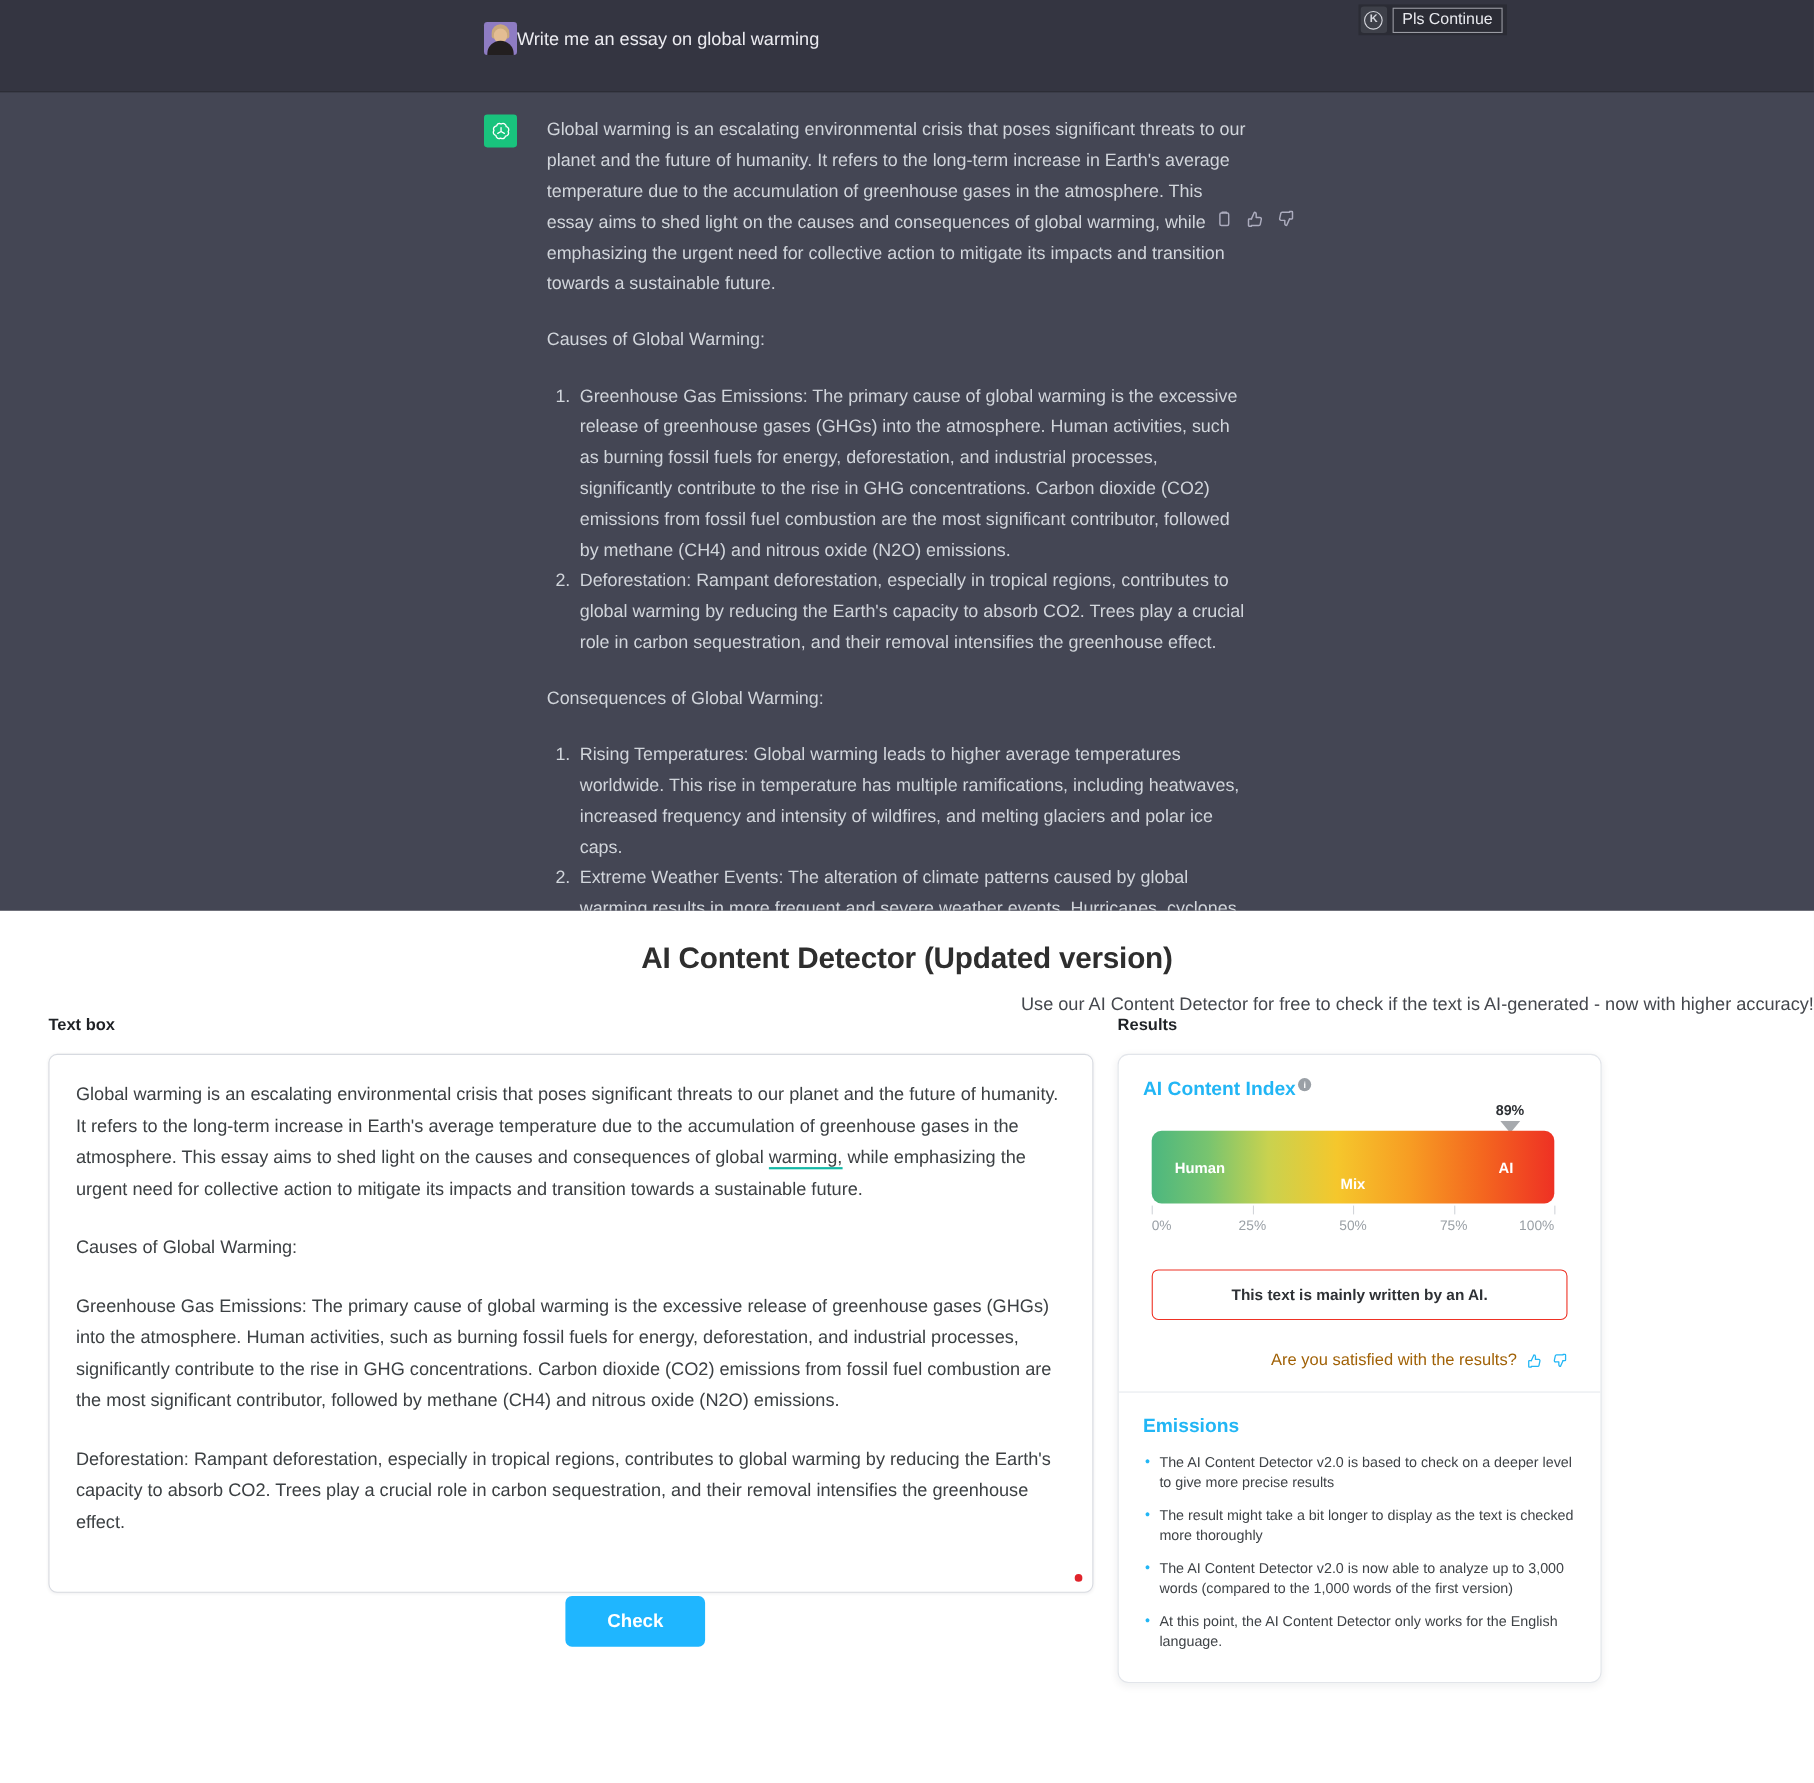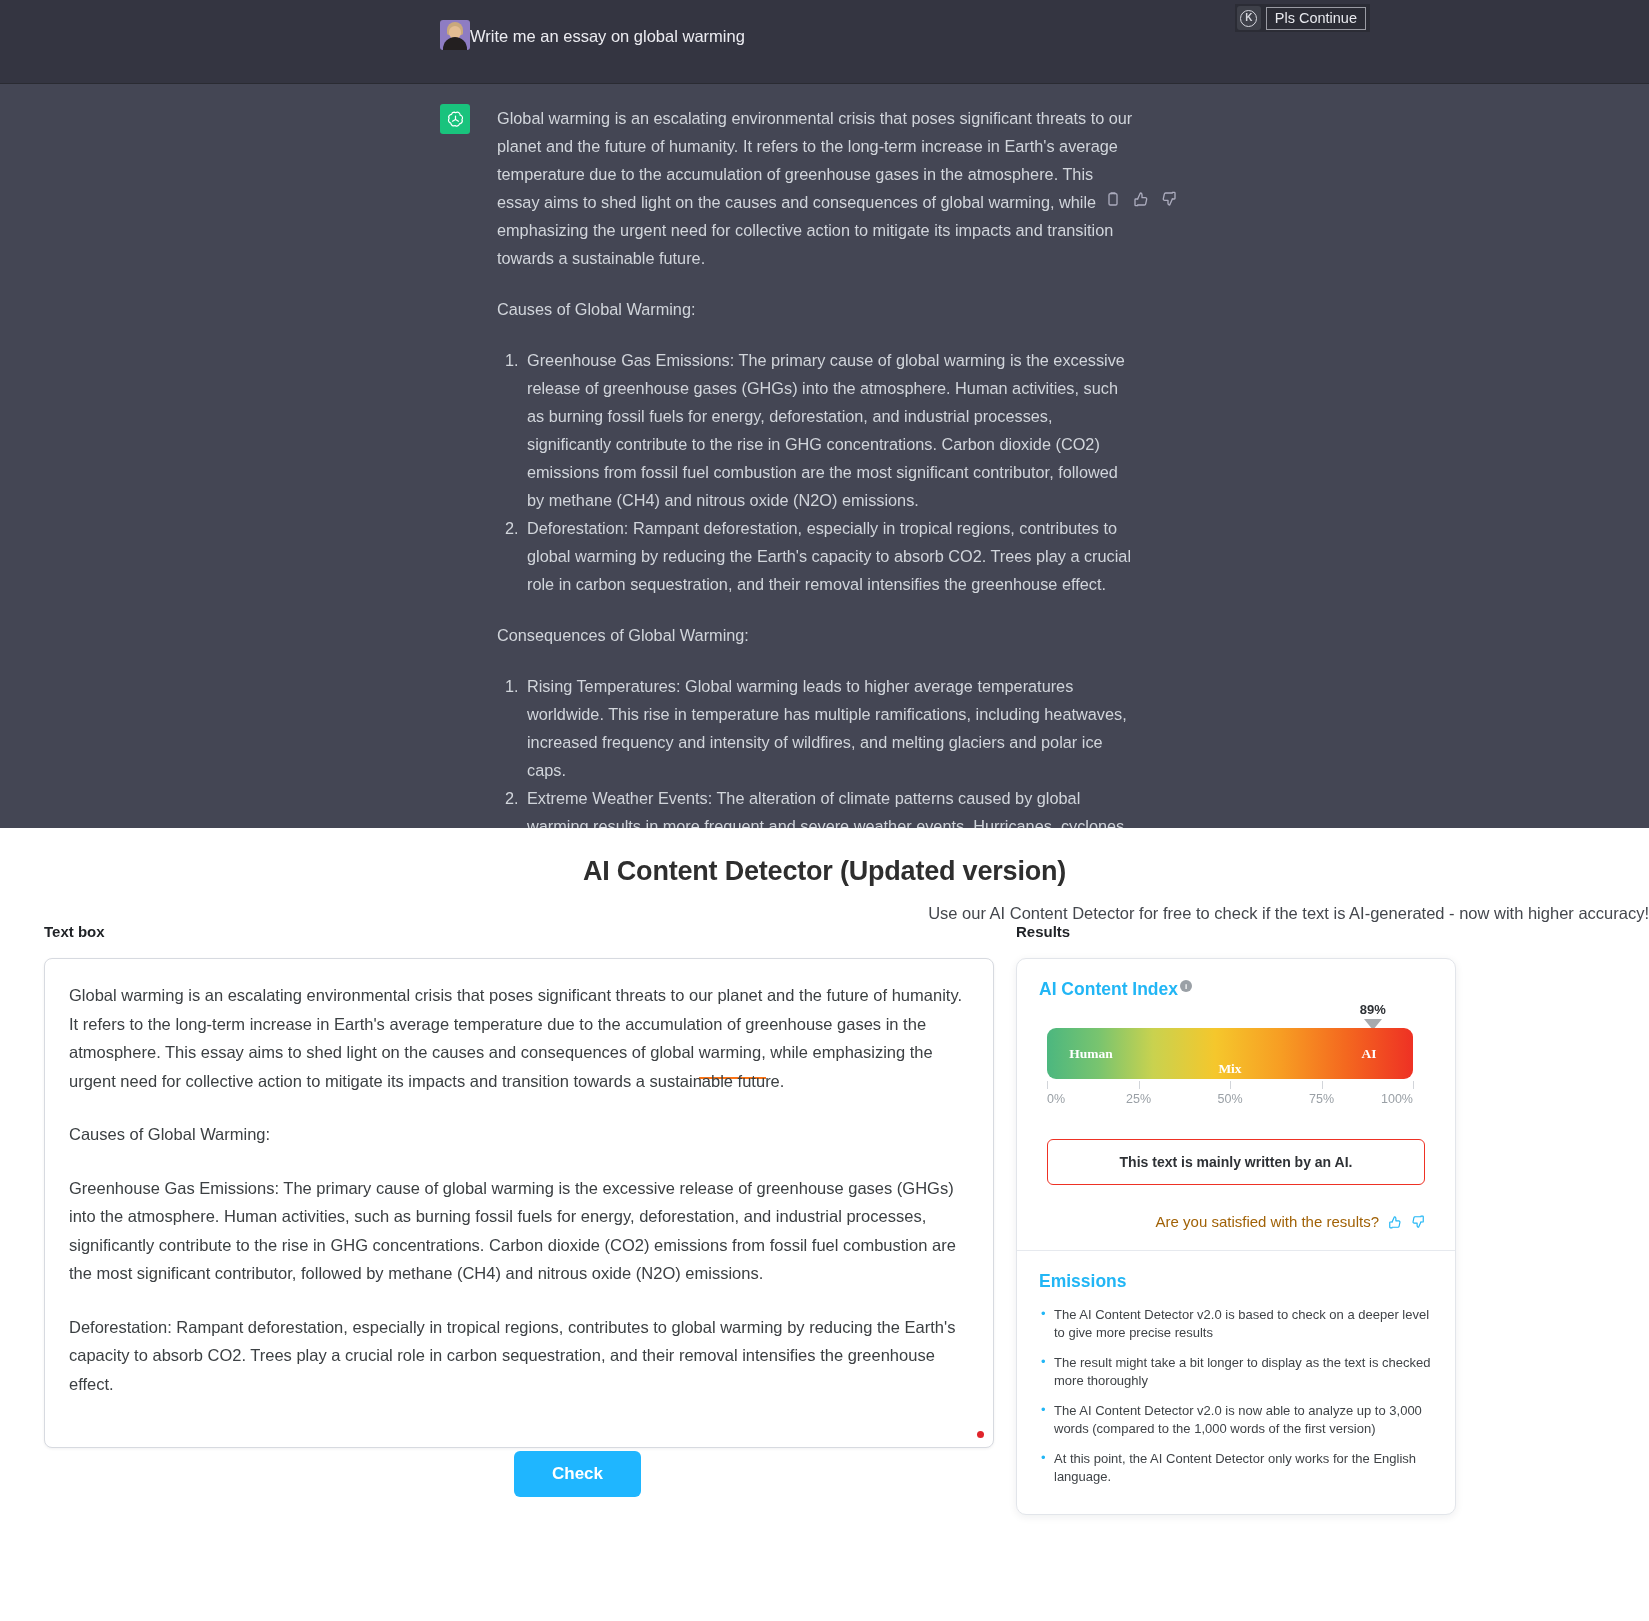--- a/index.html
+++ b/index.html
@@ -75,21 +75,21 @@
   .right-col { position:absolute; left:1016px; top:0; width:440px; }
 
   .textarea-box {
     margin-top:18px; width:950px; height:490px;
     border:1px solid #d7dae0; border-radius:8px; background:#fff;
     box-shadow:0 1px 3px rgba(16,24,40,.06);
     padding:22px 24px; overflow:hidden; position:relative;
     font-size:16.5px; line-height:1.73; color:#3c4043;
   }
   .textarea-box p { margin:0 0 25px; }
-  .ta-underline { border-bottom:2px solid #f97316; padding-bottom:16px; }
+  .ta-underline { border-bottom:2px solid #14b8a6; padding-bottom:0; }
   .resize-dot { position:absolute; right:9px; bottom:9px; width:7px; height:7px; border-radius:50%; background:#e0242b; }
 
   .check-btn {
     position:absolute; left:470px; top:528px;
     background:#1fb6ff; color:#fff; border:none; border-radius:6px;
     font-size:17px; font-weight:bold; padding:13px 38px; cursor:pointer;
     font-family:"Liberation Sans", sans-serif;
   }
 
   .result-card {
@@ -104,23 +104,23 @@
     width:12px; height:12px; border-radius:50%; background:#9aa0a6; color:#fff;
     font-size:8px; font-weight:bold; display:inline-flex; align-items:center; justify-content:center;
     margin-top:1px; cursor:pointer;
   }
 
   .gauge-wrap { position:relative; margin:28px 20px 0 8px; }
   .gauge-marker { position:absolute; top:-26px; transform:translateX(-50%); text-align:center; }
   .gauge-marker .pct { font-size:13px; font-weight:bold; color:#2e3135; }
   .gauge-marker .tri { width:0;height:0;border-left:9px solid transparent;border-right:9px solid transparent;border-top:11px solid #a7aaae; margin:2px auto 0; }
   .gauge-bar {
-    height:51px; border-radius:9px; position:relative;
+    height:66px; border-radius:9px; position:relative;
     background:linear-gradient(90deg,#4cb77f 0%,#78c46f 14%,#c9d24f 29%,#f5c72c 46%,#f79d23 64%,#f4671f 82%,#ee3124 100%);
-    display:flex; align-items:center;font-family:Liberation Serif, serif;
+    display:flex; align-items:center;
   }
   .gauge-bar span { position:absolute; color:#fff; font-size:13.5px; font-weight:bold; }
   .scale { position:relative; margin-top:2px; height:36px; }
   .scale .tick { position:absolute; top:0; width:1px; height:8px; background:#d2d5da; }
   .scale .lbl { position:absolute; top:11px; transform:translateX(-50%); font-size:12.5px; color:#9aa0a6; white-space:nowrap; }
 
   .verdict-box {
     margin:22px 8px 0 8px; border:1.5px solid #ee3124; border-radius:6px;
     padding:14px 24px; text-align:center;
     font-size:14px; font-weight:bold; color:#2e3135;

